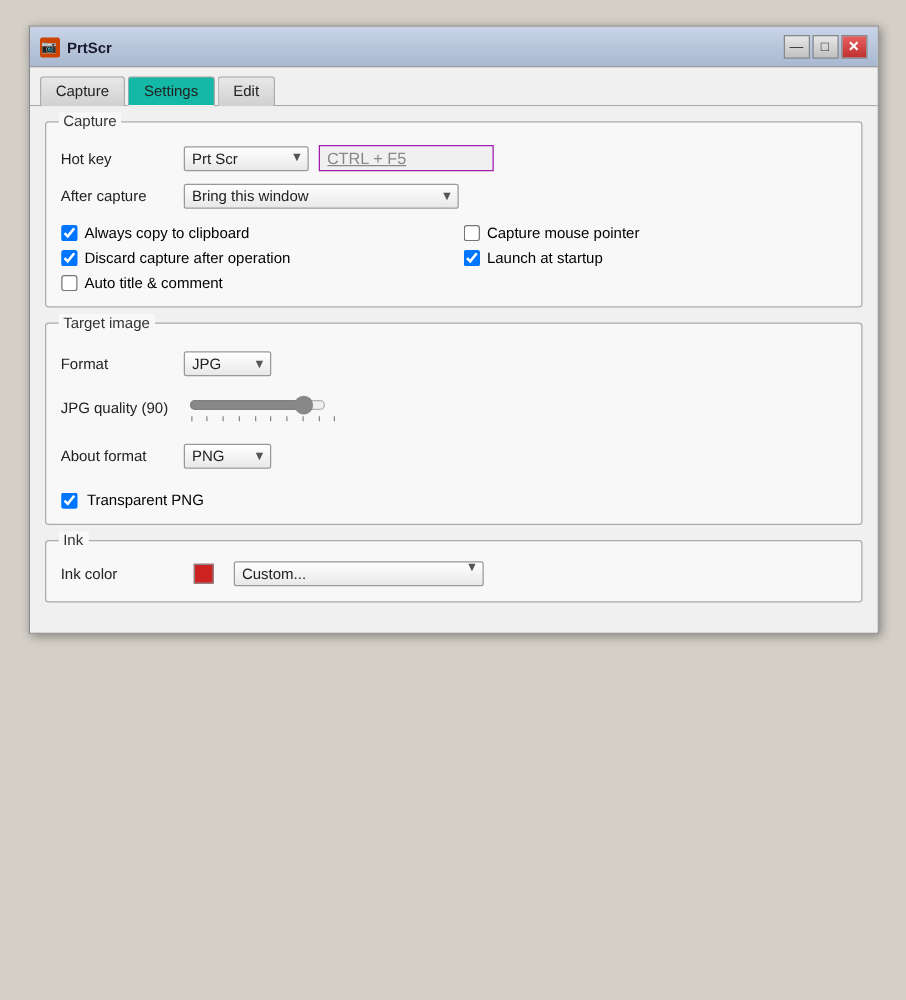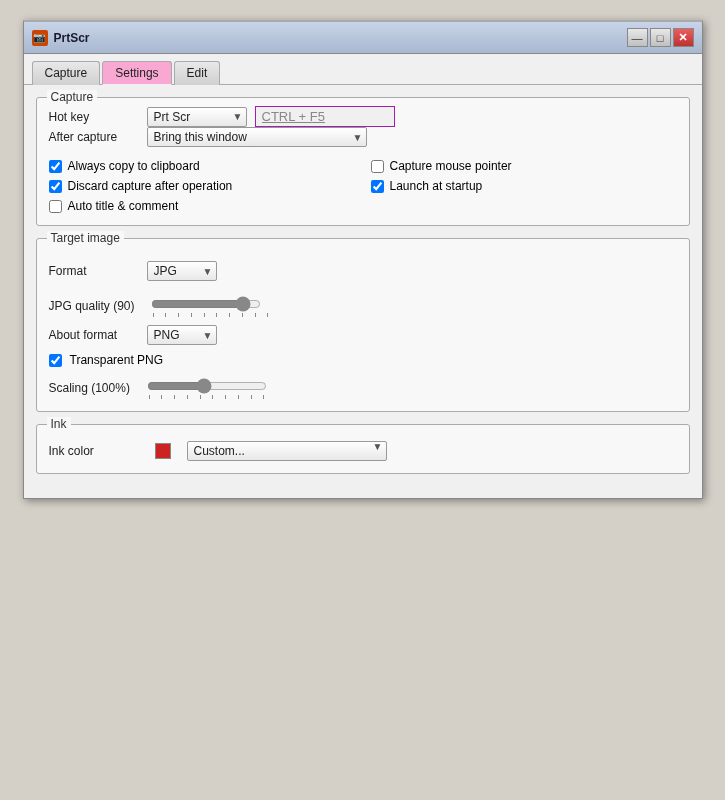--- a/index.html
+++ b/index.html
@@ -82,21 +82,21 @@
       border-bottom: none;
       background: linear-gradient(to bottom, #e8e8e8, #d0d0d0);
       cursor: pointer;
       font-size: 12px;
       color: #222;
       border-radius: 3px 3px 0 0;
       position: relative;
       bottom: -1px;
     }
     .tab.active {
-      background: #f9a8d4;
+      background: #14b8a6;
       border-bottom: 1px solid #f0f0f0;
       font-weight: normal;
       z-index: 1;
     }
     .content {
       padding: 12px;
       background: #f0f0f0;
     }
     .group-box {
       border: 1px solid #aaa;
@@ -111,20 +111,21 @@
       top: -8px;
       left: 10px;
       background: #f8f8f8;
       padding: 0 4px;
       font-size: 12px;
       color: #333;
     }
     .form-row {
       display: flex;
       align-items: center;
+      margin-top: 10px;
       gap: 8px;
     }
     .form-label {
       width: 90px;
       color: #222;
       font-size: 12px;
     }
     .select-wrapper {
       position: relative;
       display: inline-flex;
@@ -360,38 +361,20 @@
           </div>
         </div>
 
         <div class="form-row">
           <input type="checkbox" id="transparent_png" checked="" style="">
           <label class="checkbox-label" for="transparent_png">Transparent PNG</label>
         </div>
 
       </div>
 
-      <div class="form-row" style="margin-top: 10px;">
-        <span class="form-label">Scaling (100%)</span>
-        <div class="slider-container">
-          <input type="range" min="10" max="200" value="100" style="width: 120px;">
-          <div class="slider-ticks">
-            <span class="tick"></span>
-            <span class="tick"></span>
-            <span class="tick"></span>
-            <span class="tick"></span>
-            <span class="tick"></span>
-            <span class="tick"></span>
-            <span class="tick"></span>
-            <span class="tick"></span>
-            <span class="tick"></span>
-            <span class="tick"></span>
-          </div>
-        </div>
-      </div>
     </div>
 
     <div class="group-box">
       <span class="group-label">Ink</span>
       <div class="ink-row">
         <span class="form-label">Ink color</span>
         <span class="color-swatch"></span>
         <div class="ink-select-wrapper">
           <select class="ink-select">
             <option>Custom...</option>

